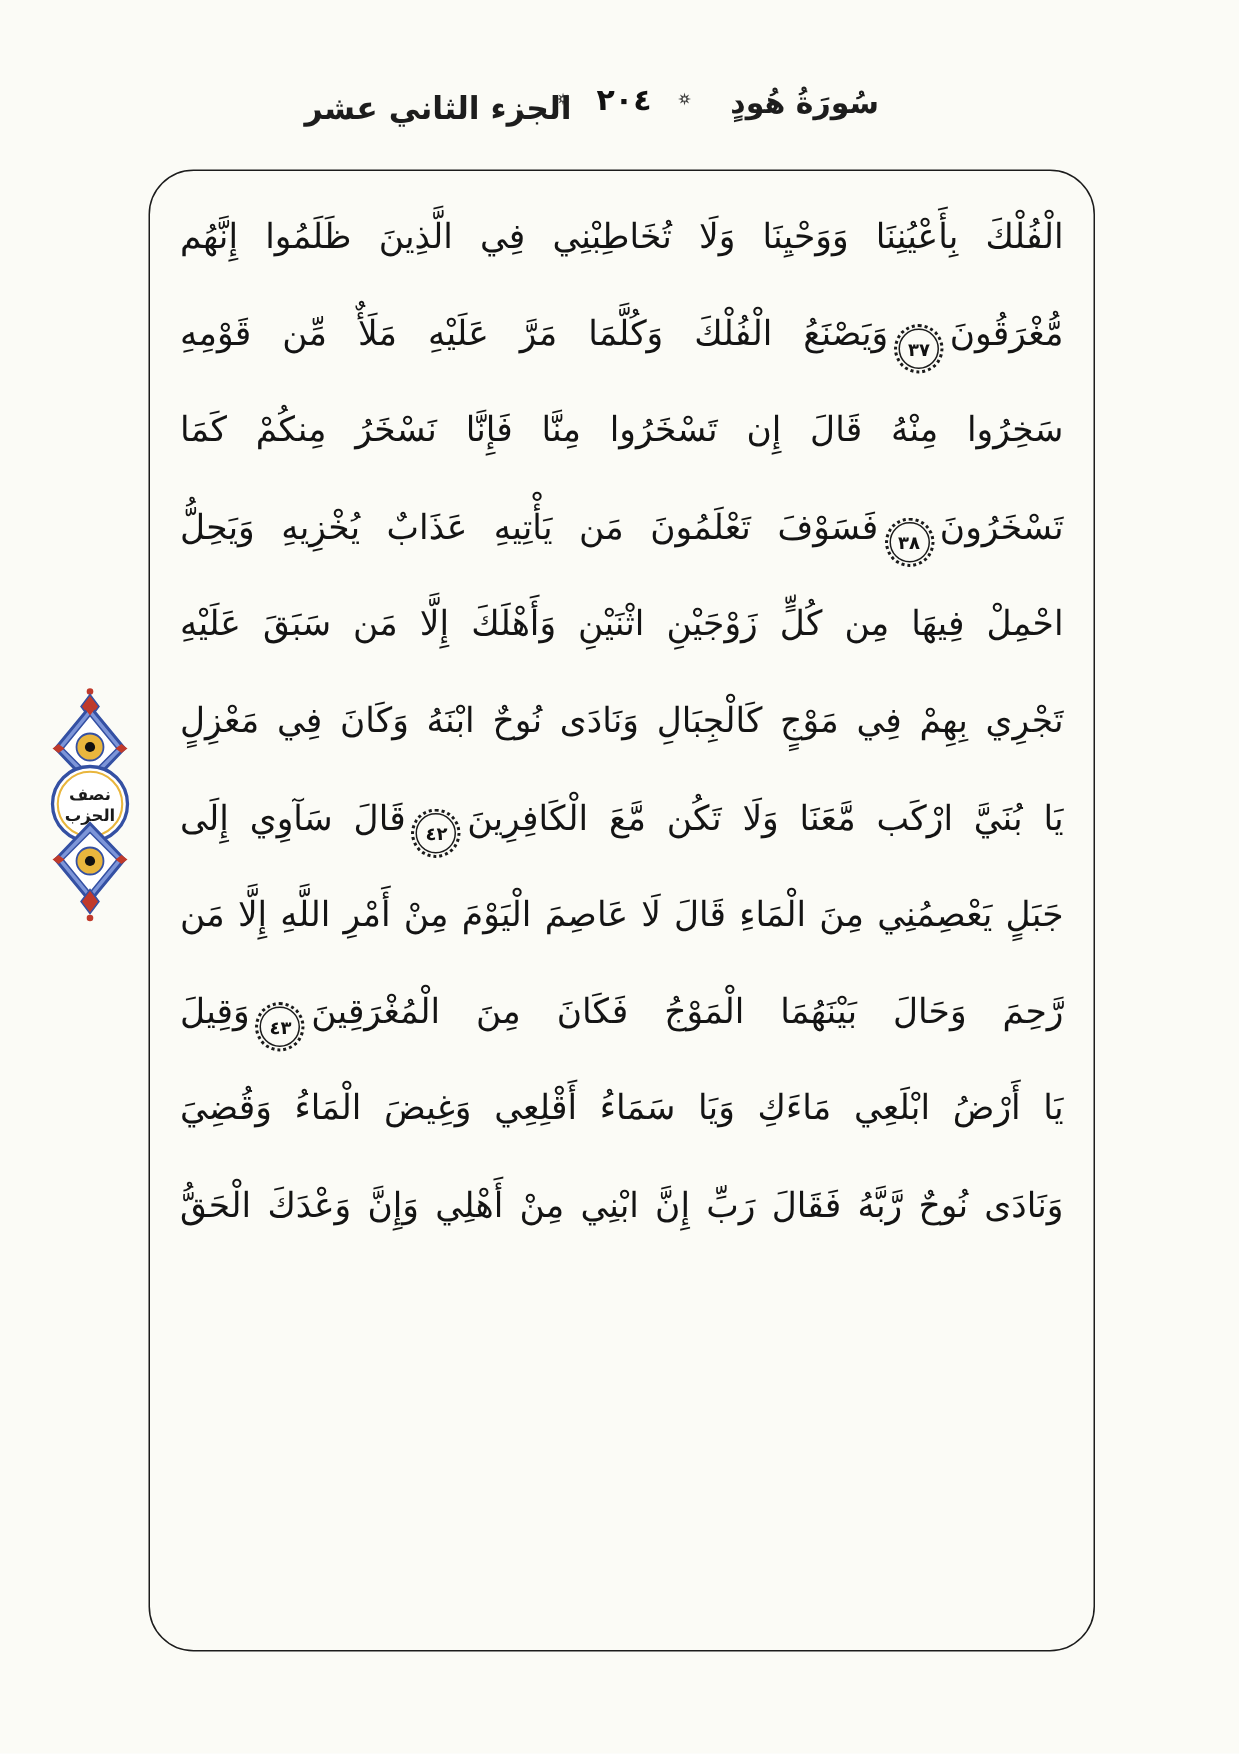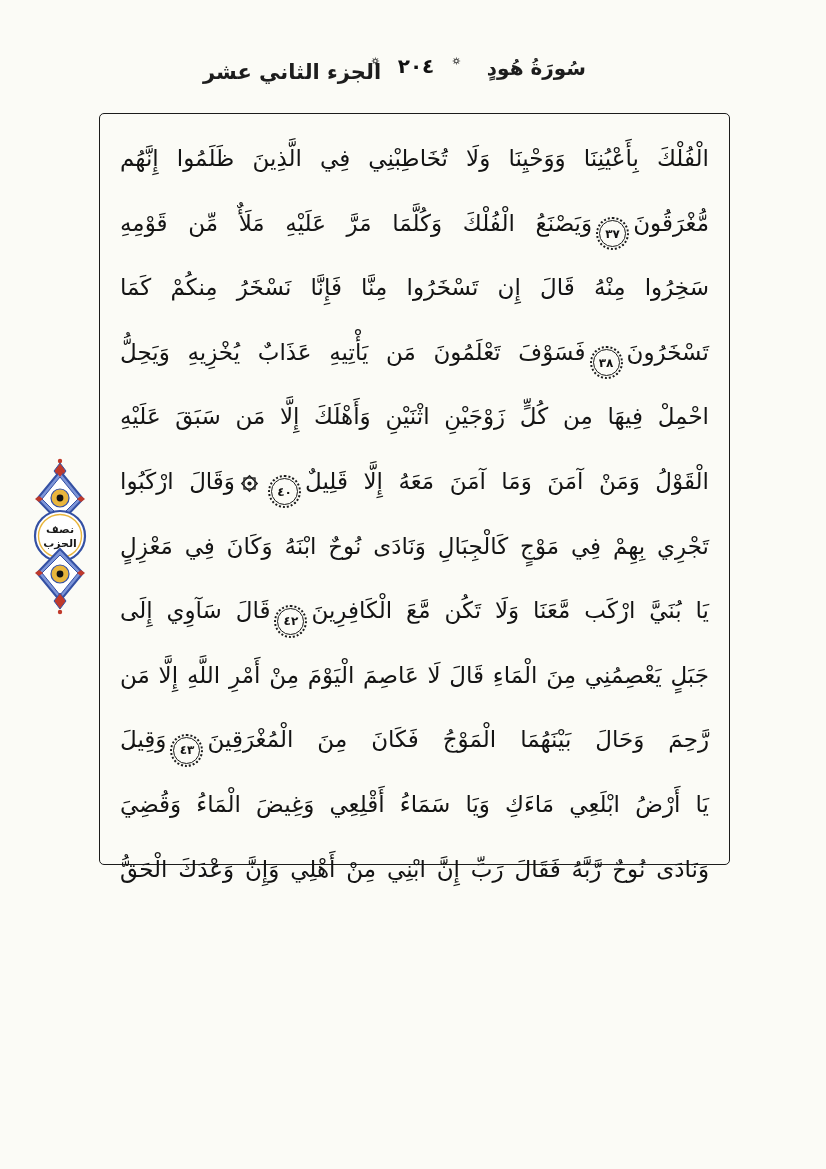--- a/index.html
+++ b/index.html
@@ -4,26 +4,26 @@
 <style>
   html,body{margin:0;padding:0;}
   body{font-family:"DejaVu Sans",sans-serif;}
   .canvas{position:relative;width:826px;height:1169px;background:#fbfbf6;overflow:hidden;}
 
   
   .header{position:absolute;top:48px;left:0;width:826px;height:52px;direction:rtl;}
   .hdr{position:absolute;color:#1d1d1d;white-space:nowrap;}
   .surah{right:240px;top:8px;font-size:20px;font-weight:bold;letter-spacing:.5px;text-align:right;}
   .juz{left:203px;top:12px;font-size:21px;font-weight:bold;}
-  .pagenum{left:371px;top:6px;width:90px;display:flex;align-items:flex-start;justify-content:center;gap:16px;direction:rtl;}
+  .pagenum{left:371px;top:6px;width:90px;display:flex;align-items:center;justify-content:center;gap:16px;direction:rtl;}
   .pagenum .digits{font-size:20px;font-weight:bold;color:#111;padding:0 2px;}
 
   
-  .frame{position:absolute;left:99px;top:113px;width:631px;height:752px;
-         border:1.7px solid #1c1c1c;border-radius:5px;background:transparent;box-sizing:border-box;}
+  .frame{position:absolute;left:99px;top:113px;width:631px;height:988px;
+         border:1.7px solid #1c1c1c;border-radius:30px;background:transparent;box-sizing:border-box;}
   .lines{position:absolute;inset:0;padding:12px 20px 0 20px;direction:rtl;}
   .line{height:64.6px;line-height:64.6px;text-align:justify;text-align-last:justify;
         font-size:23px;color:#141414;white-space:normal;overflow:visible;}
   .seg{display:inline;}
 
   
   .ayah{display:inline-flex;align-items:center;justify-content:center;
         width:27px;height:27px;min-width:27px;box-sizing:border-box;
         border:1.4px solid #1b1b1b;border-radius:50%;
         outline:2px dotted #1b1b1b;outline-offset:1px;
@@ -88,25 +88,20 @@
     <circle cx="30" cy="155" r="2.2" fill="#c03a2b"></circle>
   </svg>
 
   <div class="frame">
     <div class="lines" id="lines">
         <div class="line"><span class="seg">الْفُلْكَ بِأَعْيُنِنَا وَوَحْيِنَا وَلَا تُخَاطِبْنِي فِي الَّذِينَ ظَلَمُوا إِنَّهُم</span></div>
         <div class="line"><span class="seg">مُّغْرَقُونَ</span><span class="ayah">٣٧</span><span class="seg">وَيَصْنَعُ الْفُلْكَ وَكُلَّمَا مَرَّ عَلَيْهِ مَلَأٌ مِّن قَوْمِهِ</span></div>
         <div class="line"><span class="seg">سَخِرُوا مِنْهُ قَالَ إِن تَسْخَرُوا مِنَّا فَإِنَّا نَسْخَرُ مِنكُمْ كَمَا</span></div>
         <div class="line"><span class="seg">تَسْخَرُونَ</span><span class="ayah">٣٨</span><span class="seg">فَسَوْفَ تَعْلَمُونَ مَن يَأْتِيهِ عَذَابٌ يُخْزِيهِ وَيَحِلُّ</span></div>
         <div class="line"><span class="seg">احْمِلْ فِيهَا مِن كُلٍّ زَوْجَيْنِ اثْنَيْنِ وَأَهْلَكَ إِلَّا مَن سَبَقَ عَلَيْهِ</span></div>
-        <div class="line"><span class="seg">الْقَوْلُ وَمَنْ آمَنَ وَمَا آمَنَ مَعَهُ إِلَّا قَلِيلٌ</span><span class="ayah">٤٠</span><span class="hizb-star"><svg width="19" height="19" viewBox="0 0 19 19">
-              <rect x="4" y="4" width="11" height="11" fill="none" stroke="#1b1b1b" stroke-width="1.3"></rect>
-              <rect x="4" y="4" width="11" height="11" fill="none" stroke="#1b1b1b" stroke-width="1.3" transform="rotate(45 9.5 9.5)"></rect>
-              <circle cx="9.5" cy="9.5" r="2.1" fill="#1b1b1b"></circle>
-            </svg></span><span class="seg">وَقَالَ ارْكَبُوا</span></div>
         <div class="line"><span class="seg">تَجْرِي بِهِمْ فِي مَوْجٍ كَالْجِبَالِ وَنَادَى نُوحٌ ابْنَهُ وَكَانَ فِي مَعْزِلٍ</span></div>
         <div class="line"><span class="seg">يَا بُنَيَّ ارْكَب مَّعَنَا وَلَا تَكُن مَّعَ الْكَافِرِينَ</span><span class="ayah">٤٢</span><span class="seg">قَالَ سَآوِي إِلَى</span></div>
         <div class="line"><span class="seg">جَبَلٍ يَعْصِمُنِي مِنَ الْمَاءِ قَالَ لَا عَاصِمَ الْيَوْمَ مِنْ أَمْرِ اللَّهِ إِلَّا مَن</span></div>
         <div class="line"><span class="seg">رَّحِمَ وَحَالَ بَيْنَهُمَا الْمَوْجُ فَكَانَ مِنَ الْمُغْرَقِينَ</span><span class="ayah">٤٣</span><span class="seg">وَقِيلَ</span></div>
         <div class="line"><span class="seg">يَا أَرْضُ ابْلَعِي مَاءَكِ وَيَا سَمَاءُ أَقْلِعِي وَغِيضَ الْمَاءُ وَقُضِيَ</span></div>
         <div class="line"><span class="seg">وَنَادَى نُوحٌ رَّبَّهُ فَقَالَ رَبِّ إِنَّ ابْنِي مِنْ أَهْلِي وَإِنَّ وَعْدَكَ الْحَقُّ</span></div>
       </div>
   </div>
 
 </div>

